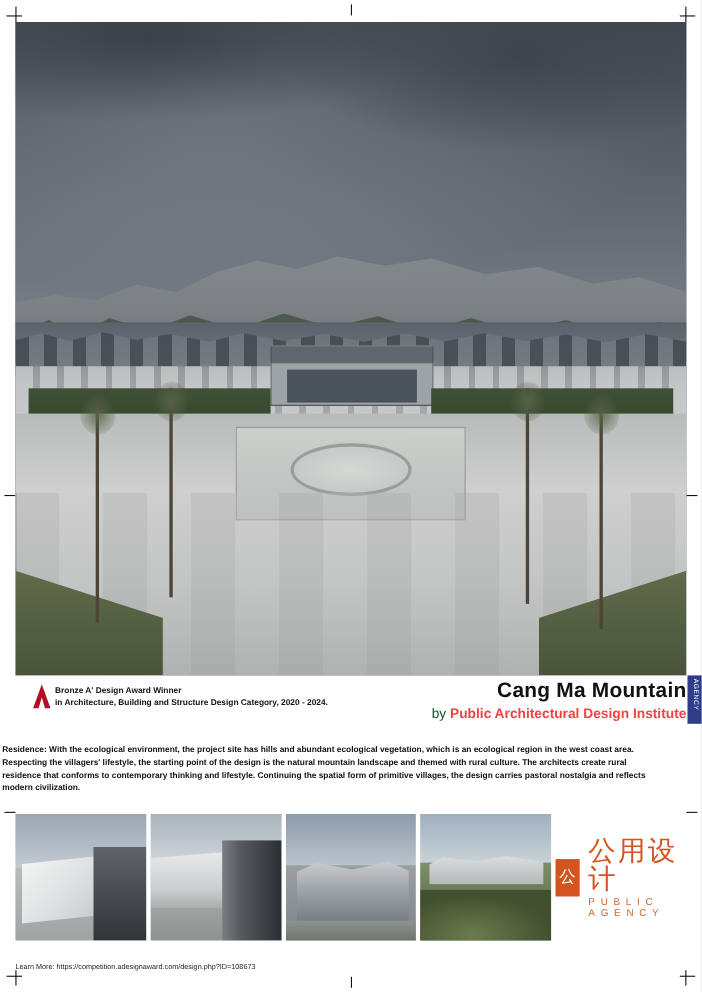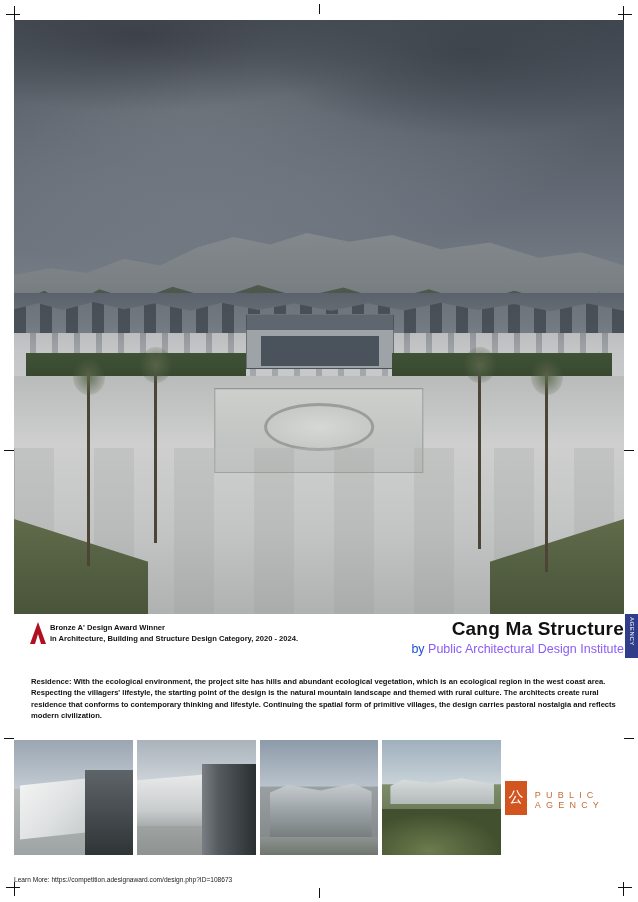--- a/index.html
+++ b/index.html
@@ -167,43 +167,43 @@
     font-weight: bold;
     color:#111;
     letter-spacing:.2px;
     line-height:22px;
   }
   .by-line {
     font-size: 12.5px;
     line-height: 16px;
     margin-top:1px;
   }
-  .by-word { color:#1d4ed8; font-weight:normal; }
-  .studio { color:#8b5cf6; font-weight:normal; }
+  .by-word { color:#14532d; font-weight:normal; }
+  .studio { color:#ef4444; font-weight:bold; }
 
   .sidetab {
     position:absolute;
     right: 0px; top: 614px;
     width: 13px; height: 44px;
     background: #2f3d8a;
     color:#fff;
     font-size:6px;
     letter-spacing:.6px;
   }
   .sidetab span {
     display:block;
     transform: rotate(90deg);
     transform-origin: left top;
     position:absolute; left: 10px; top: 3px;
     white-space:nowrap;
   }
 
   .desc {
     position:absolute;
-    left:31px; top: 676px;
+    left:2px; top: 676px;
     width: 596px;
     font-size: 7.6px;
     line-height: 11.4px;
     color:#111;
     font-weight:bold;
     text-align:left;
   }
 
   .thumbs {
     position:absolute;
@@ -355,21 +355,21 @@
           <polygon points="8,0 16,22 11,22 8,12 5,22 0,22" fill="#b01020"></polygon>
         </svg>
       </div>
       <div class="award-text">
         <div>Bronze A' Design Award Winner</div>
         <div>in Architecture, Building and Structure Design Category, 2020 - 2024.</div>
       </div>
     </div>
 
     <div class="title-block">
-      <div class="proj-title">Cang Ma Structure</div>
+      <div class="proj-title">Cang Ma Mountain</div>
       <div class="by-line">
         <span class="by-word">by</span>
         <span class="studio">Public Architectural Design Institute</span>
       </div>
     </div>
   </div>
 
   <div class="sidetab">
     <span>AGENCY</span>
   </div>
@@ -378,20 +378,21 @@
 
   <div class="thumbs">
     <div class="thumb t1"></div>
     <div class="thumb t2"></div>
     <div class="thumb t3"></div>
     <div class="thumb t4"></div>
     <div class="brand">
       <div class="brand-inner">
         <div class="seal">公</div>
         <div>
+          <div class="brand-cn">公用设计</div>
           <div class="brand-en">PUBLIC AGENCY</div>
         </div>
       </div>
     </div>
   </div>
 
   <div class="learn">Learn More: https://competition.adesignaward.com/design.php?ID=108673</div>
 
 </div>
 

